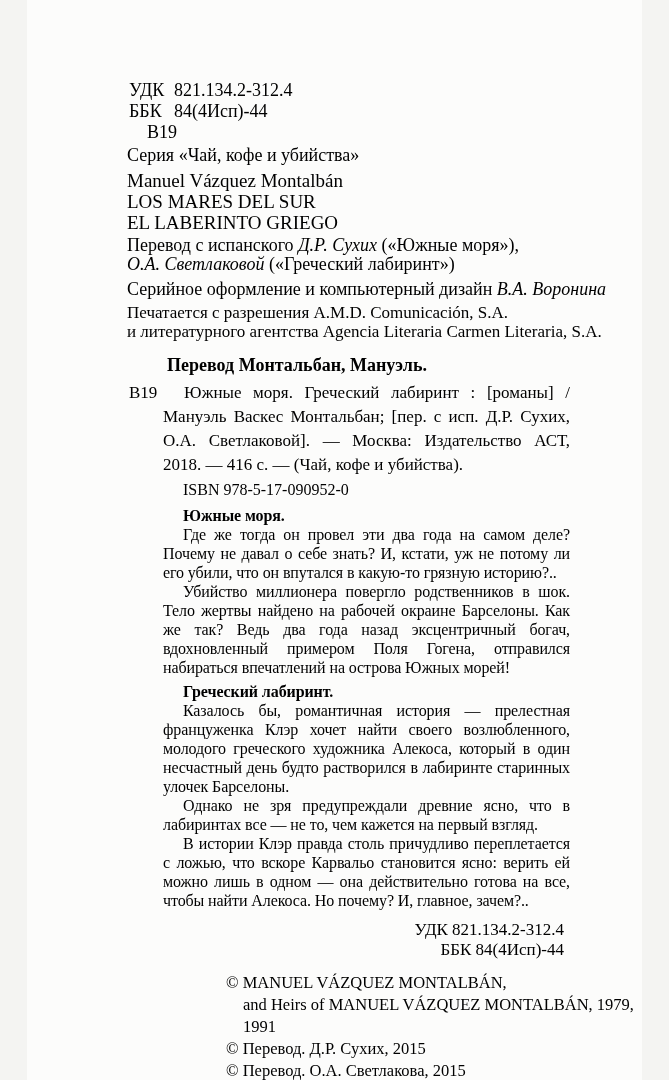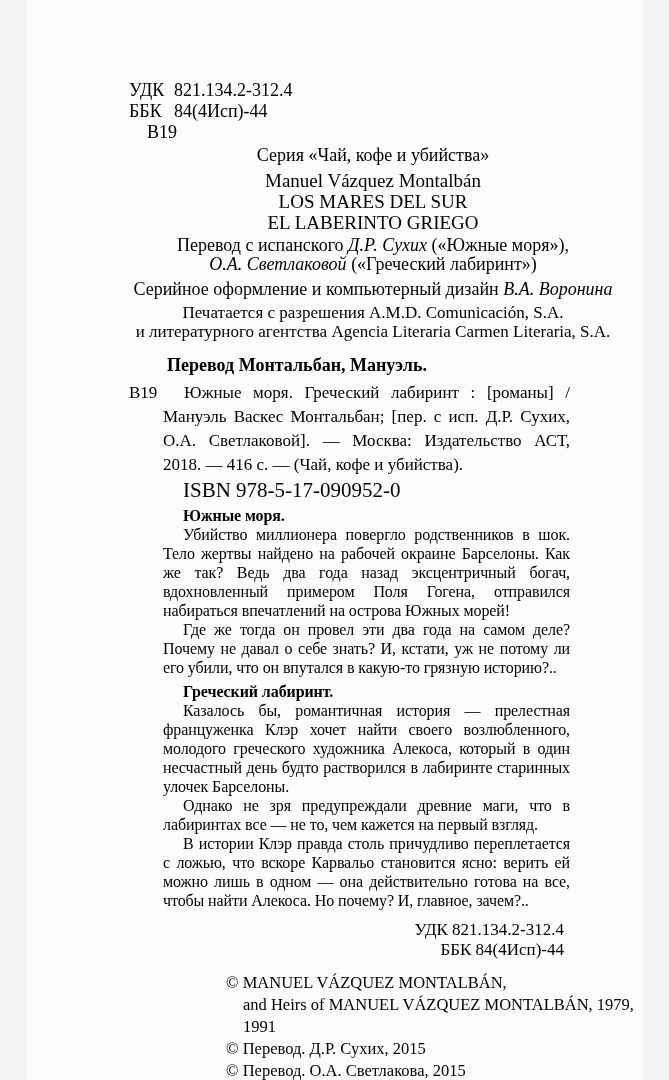--- a/index.html
+++ b/index.html
@@ -25,21 +25,20 @@
     font-size: 18px;
     line-height: 21px;
   }
   .code-label { display: inline-block; width: 45px; }
   .author-code { margin-left: 18px; }
 
   
   .centered {
     margin-left: 100px;
     width: 492px;
-    text-align: center;
   }
   .series     { margin-top: 2px; font-size: 18px; line-height: 20px; }
   .orig-block { margin-top: 5px; font-size: 19px; line-height: 21px; }
   .translation{ margin-top: 3px; font-size: 18px; line-height: 19px; }
   .design     { margin-top: 5px; font-size: 18px; line-height: 20px; }
   .permission { margin-top: 4px; font-size: 17px; line-height: 19px; }
   .it { font-style: italic; }
 
   
   .cat-author {
@@ -57,21 +56,21 @@
     line-height: 24px;
   }
   .rec-code {
     position: absolute;
     left: -34px;
     top: 0;
     text-indent: 0;
   }
   .isbn {
     margin: 3px 0 0 156px;
-    font-size: 21px;
+    font-size: 16px;
     line-height: 20px;
   }
 
   
   .annotation {
     margin: 6px 72px 0 136px;
     font-size: 16px;
     line-height: 19px;
     text-align: justify;
     letter-spacing: -0.1px;
@@ -136,26 +135,26 @@
   <div class="cat-author">Перевод Монтальбан, Мануэль.</div>
 
   <div class="record">
     <span class="rec-code">В19</span><span>Южные моря. Греческий лабиринт : [романы] / Мануэль Васкес Монтальбан; [пер. с исп. Д.Р. Сухих, О.А. Светлаковой]. — Москва: Издательство АСТ, 2018. — 416 с. — (Чай, кофе и убийства).</span>
   </div>
 
   <div class="isbn">ISBN 978-5-17-090952-0</div>
 
   <div class="annotation">
     <div class="ann-heading">Южные моря.</div>
+    <p>Где же тогда он провел эти два года на самом деле? Почему не давал о себе знать? И, кстати, уж не потому ли его убили, что он впутался в какую-то грязную историю?..</p>
     <p>Убийство миллионера повергло родственников в шок. Тело жертвы найдено на рабочей окраине Барселоны. Как же так? Ведь два года назад эксцентричный богач, вдохновленный примером Поля Гогена, отправился набираться впечатлений на острова Южных морей!</p>
-    <p>Где же тогда он провел эти два года на самом деле? Почему не давал о себе знать? И, кстати, уж не потому ли его убили, что он впутался в какую-то грязную историю?..</p>
 
     <div class="ann-heading mt">Греческий лабиринт.</div>
     <p>Казалось бы, романтичная история — прелестная француженка Клэр хочет найти своего возлюбленного, молодого греческого художника Алекоса, который в один несчастный день будто растворился в лабиринте старинных улочек Барселоны.</p>
-    <p>Однако не зря предупреждали древние маги, что в лабиринтах все — не то, чем кажется на первый взгляд.</p>
+    <p>Однако не зря предупреждали древние ясно, что в лабиринтах все — не то, чем кажется на первый взгляд.</p>
     <p>В истории Клэр правда столь причудливо переплетается с ложью, что вскоре Карвальо становится ясно: верить ей можно лишь в одном — она действительно готова на все, чтобы найти Алекоса. Но почему? И, главное, зачем?..</p>
   </div>
 
   <div class="bottom-codes">
     <div>УДК 821.134.2-312.4</div>
     <div>ББК 84(4Исп)-44</div>
   </div>
 
   <div class="copyright">
     <div>© MANUEL VÁZQUEZ MONTALBÁN,</div>

